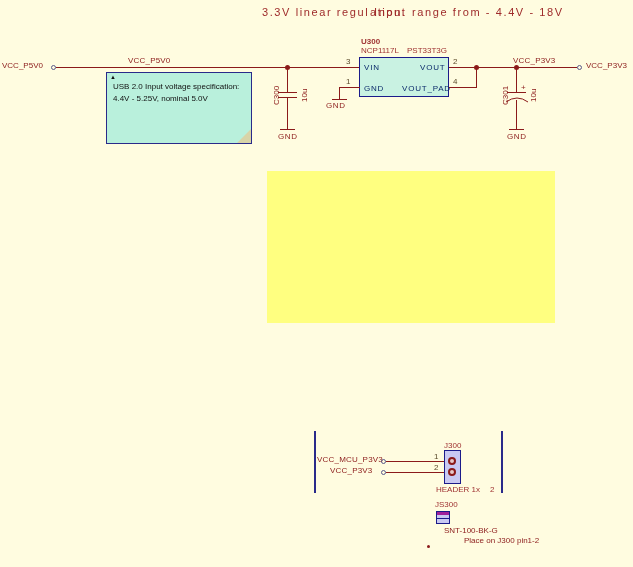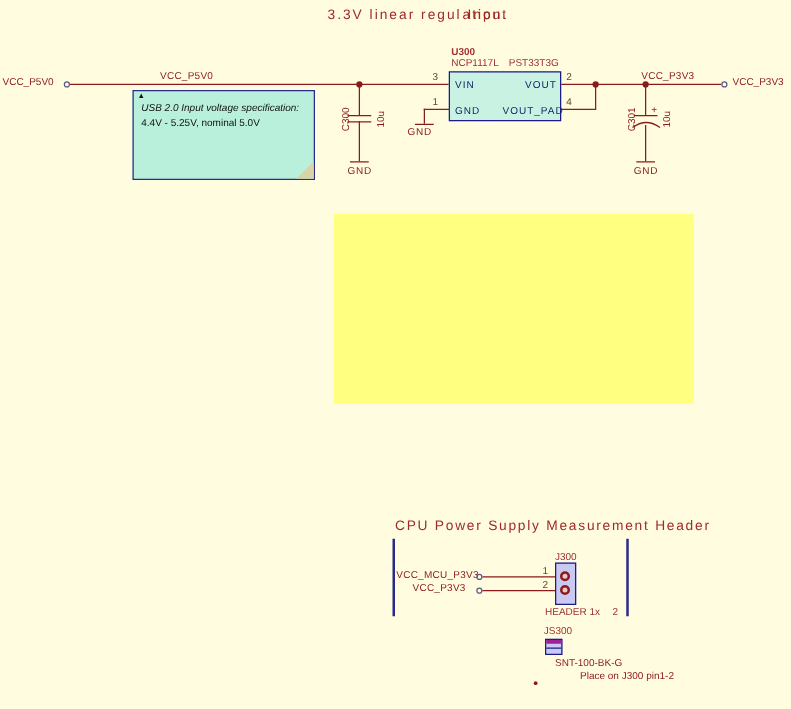--- a/index.html
+++ b/index.html
@@ -201,32 +201,33 @@
   }
 </style>
 </head>
 <body>
 
 <div class="canvas">
 
   <div class="title-text" style="left:262px; top:6px;">3.3V linear regul</div>
   <div class="title-text" style="left:370px; top:6px;">ation.</div>
   <div class="title-text" style="left:374px; top:6px;">Input</div>
+  <div class="title-text" style="left:412px; top:6px;">range from  - 4.4V - 18V</div>
 
   <div class="port-label" style="left:2px; top:61px;">VCC_P5V0</div>
   <div class="port-circle" style="left:51px; top:65px;"></div>
 
   <div class="wire wire-h" style="left:56px; top:67px; width:303px;"></div>
   <div class="net-label" style="left:128px; top:56px;">VCC_P5V0</div>
 
   <div class="junction" style="left:285px; top:65px;"></div>
 
   <div class="note-box" style="left:106px; top:72px; width:146px; height:72px;"></div>
   <div class="note-marker" style="left:110px; top:74px;">▲</div>
-  <div class="note-text" style="left:113px; top:81px;font-style:italic;">USB 2.0 Input  voltage  specification:</div>
+  <div class="note-text" style="left:113px; top:81px;">USB 2.0 Input  voltage  specification:</div>
   <div class="note-text" style="left:113px; top:93px;">4.4V - 5.25V,  nominal 5.0V</div>
   <div class="note-corner" style="left:237px; top:129px;"></div>
 
   <div class="wire wire-v" style="left:287px; top:67px; height:25px;"></div>
   <div class="cap-plate" style="left:278px; top:92px; width:19px;"></div>
   <div class="cap-plate" style="left:278px; top:97px; width:19px;"></div>
   <div class="wire wire-v" style="left:287px; top:97px; height:32px;"></div>
   <div class="cap-label rot90" style="left:272px; top:105px;">C300</div>
   <div class="cap-label rot90" style="left:300px; top:102px;">10u</div>
 
@@ -273,21 +274,20 @@
   <div class="cap-label rot90" style="left:501px; top:105px;">C301</div>
   <div class="cap-label rot90" style="left:529px; top:102px;">10u</div>
   <div class="gnd-bar" style="left:509px; top:129px; width:15px;"></div>
   <div class="gnd-text" style="left:507px; top:132px;">GND</div>
 
   <div class="port-circle" style="left:577px; top:65px;"></div>
   <div class="port-label" style="left:586px; top:61px;">VCC_P3V3</div>
 
   <div class="highlight-rect" style="left:267px; top:171px; width:288px; height:152px;"></div>
 
-  <div class="title-text" style="left:316px; top:415px; font-size:11px; letter-spacing:1.4px;">CPU Power Supply  Measurement Header</div>
 
   <div class="bracket" style="left:314px; top:431px; height:62px;"></div>
   <div class="bracket" style="left:501px; top:431px; height:62px;"></div>
 
   <div class="net-label" style="left:317px; top:455px;">VCC_MCU_P3V3</div>
   <div class="port-circle" style="left:381px; top:459px;"></div>
   <div class="wire wire-h" style="left:386px; top:461px; width:60px;"></div>
   <div class="pinnum" style="left:434px; top:452px;">1</div>
 
   <div class="net-label" style="left:330px; top:466px;">VCC_P3V3</div>

